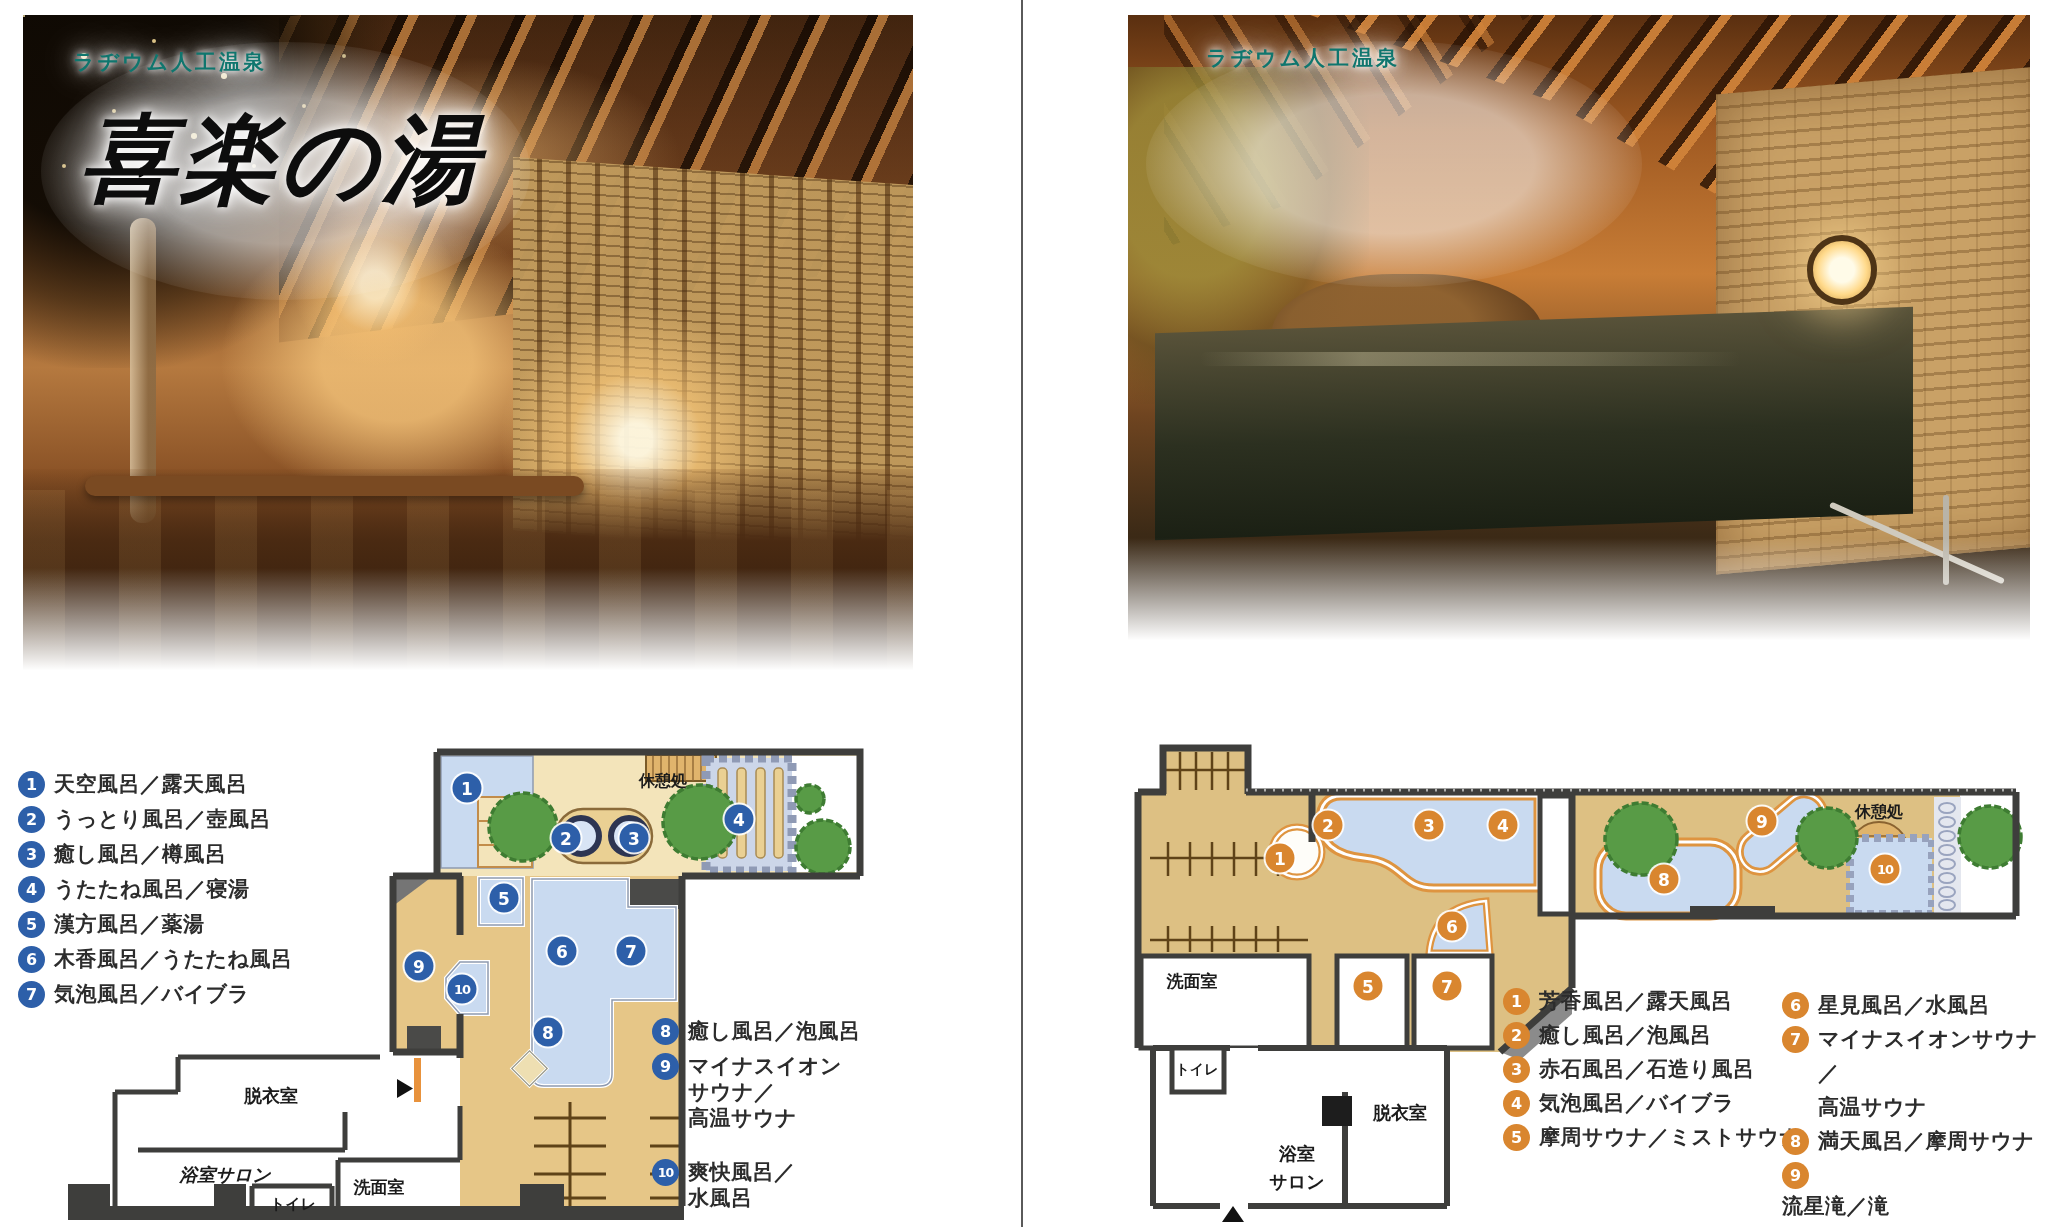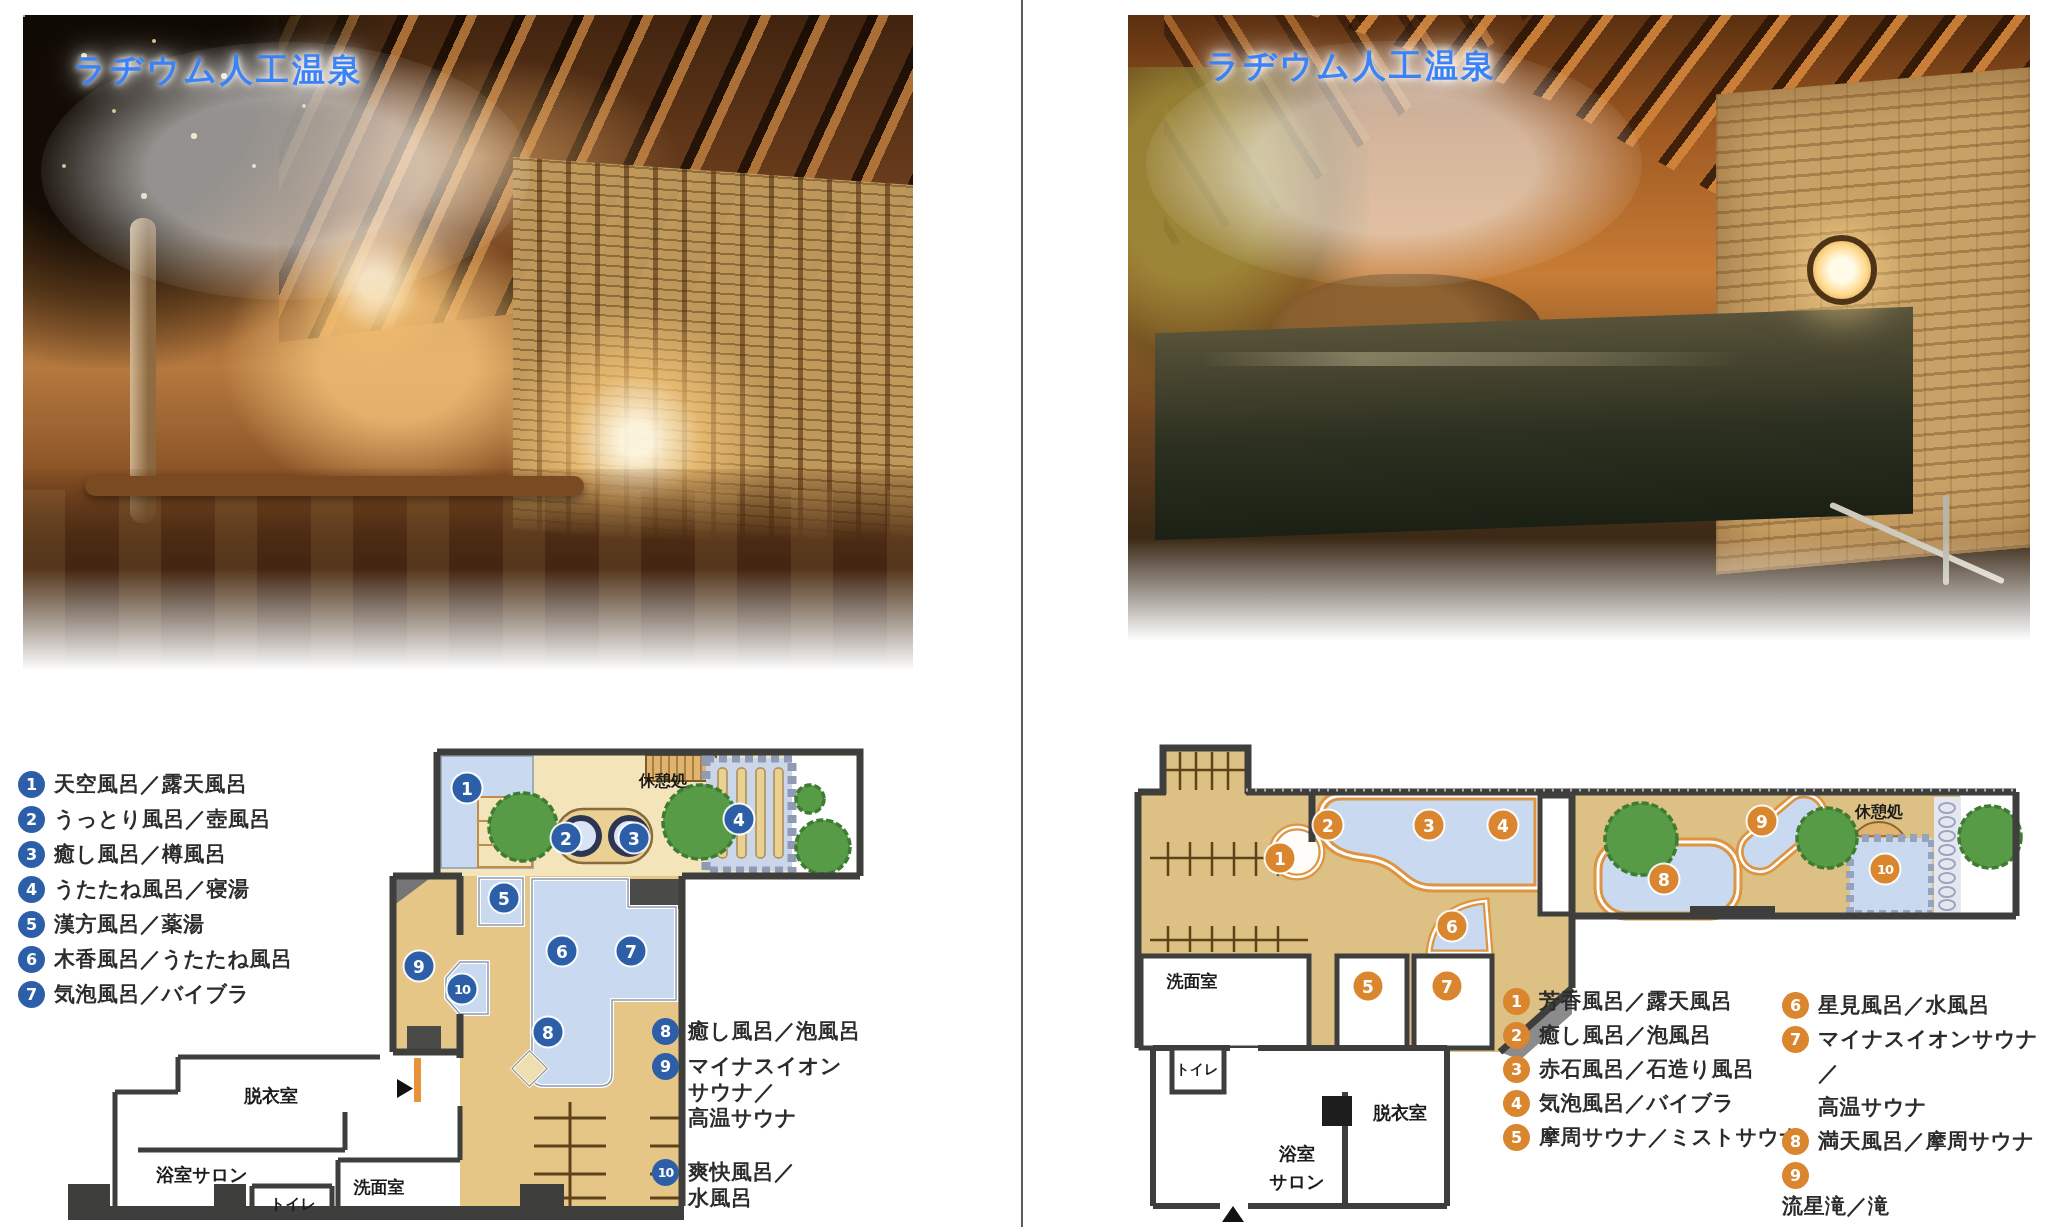--- a/index.html
+++ b/index.html
@@ -65,21 +65,21 @@
                repeating-linear-gradient(90deg,rgba(100,65,25,.18) 0 2px,transparent 2px 26px);}
   .portR{right:17%;top:34%;width:58px;height:58px;border-radius:50%;border:6px solid #4e3416;
     background:radial-gradient(circle,#fffbe8 0 30%,#ffd98a 60%,#c08a3a 100%);
     box-shadow:0 0 40px 12px rgba(255,220,150,.55);}
   .railR{right:2%;bottom:18%;width:190px;height:6px;background:#cfcabe;transform:rotate(24deg);border-radius:3px;}
   .railR2{right:9%;bottom:12%;width:6px;height:90px;background:#b9b4a8;border-radius:3px;}
   .fade{left:0;bottom:0;width:100%;height:125px;background:linear-gradient(180deg,rgba(255,255,255,0),#fff 82%);}
   .titleGlow{left:2%;top:4%;width:55%;height:38%;border-radius:50%;
     background:radial-gradient(ellipse,rgba(255,255,255,.55) 0 40%,transparent 75%);}
 
-  .photo-subtitle{position:absolute;font-size:33px;font-weight:700;color:#3b82f6;letter-spacing:3px;
+  .photo-subtitle{position:absolute;font-size:21px;font-weight:700;color:#0f766e;letter-spacing:3px;
     text-shadow:0 0 6px #fff,0 0 14px #fff,0 0 26px rgba(255,255,255,.95),0 0 40px rgba(255,255,255,.85);}
   .photo-title{position:absolute;font-family:"DejaVu Serif","Liberation Serif",serif;font-weight:700;
     font-size:96px;color:#0d0d0d;letter-spacing:4px;font-style:italic;
     text-shadow:0 0 10px #fff,0 0 22px rgba(255,255,255,.95),0 0 40px rgba(255,255,255,.85);}
   #subL{left:73px;top:48px;} #titleL{left:80px;top:96px;}
   #subR{left:1206px;top:44px;} #titleR{left:1200px;top:90px;}
 
   
   svg.plans{position:absolute;left:0;top:0;}
   .overlay{position:absolute;left:0;top:0;width:2047px;height:1227px;pointer-events:none;}
@@ -137,20 +137,21 @@
     <div class="waterR"></div>
     <div class="waterHl"></div>
     <div class="portR"></div>
     <div class="railR"></div>
     <div class="railR2"></div>
     <div class="titleGlow"></div>
     <div class="fade"></div>
   </div>
 
   <div class="photo-subtitle" id="subL">ラヂウム人工温泉</div>
+  <div class="photo-title" id="titleL">喜楽の湯</div>
   <div class="photo-subtitle" id="subR">ラヂウム人工温泉</div>
 
   <div class="divider"></div>
 
   <svg class="plans" width="2047" height="1227" viewBox="0 0 2047 1227">
 
     <g>
       <path d="M437,752 H860 V876 H437 Z" fill="#f3e4ba"></path>
       <rect x="792" y="756" width="66" height="116" fill="#ffffff"></rect>
       <rect x="441" y="756" width="92" height="112" fill="#c9daf0"></rect>
@@ -284,21 +285,21 @@
       <div class="plan-marker" style="left: 634px; top: 838px; background: rgb(45, 95, 169);">3</div>
       <div class="plan-marker" style="left: 739px; top: 819px; background: rgb(45, 95, 169);">4</div>
       <div class="plan-marker" style="left: 504px; top: 898px; background: rgb(45, 95, 169);">5</div>
       <div class="plan-marker" style="left: 562px; top: 951px; background: rgb(45, 95, 169);">6</div>
       <div class="plan-marker" style="left: 631px; top: 951px; background: rgb(45, 95, 169);">7</div>
       <div class="plan-marker" style="left: 548px; top: 1032px; background: rgb(45, 95, 169);">8</div>
       <div class="plan-marker" style="left: 419px; top: 966px; background: rgb(45, 95, 169);">9</div>
       <div class="plan-marker two" style="left: 462px; top: 989px; background: rgb(45, 95, 169);">10</div>
       <div class="room-label" style="left: 663px; top: 781px; font-size: 16px;">休憩処</div>
       <div class="room-label" style="left: 271px; top: 1096px; font-size: 18px;">脱衣室</div>
-      <div class="room-label" style="left: 202px; top: 1175px; font-size: 18px;">浴室サロン</div>
+      <div class="room-label" style="left: 225px; top: 1175px; font-size: 18px; font-style: italic;">浴室サロン</div>
       <div class="room-label" style="left: 293px; top: 1205px; font-size: 15px;">トイレ</div>
       <div class="room-label" style="left: 379px; top: 1187px; font-size: 17px;">洗面室</div>
       <div class="plan-marker" style="left: 1280px; top: 858px; background: rgb(217, 134, 47);">1</div>
       <div class="plan-marker" style="left: 1328px; top: 825px; background: rgb(217, 134, 47);">2</div>
       <div class="plan-marker" style="left: 1429px; top: 825px; background: rgb(217, 134, 47);">3</div>
       <div class="plan-marker" style="left: 1503px; top: 825px; background: rgb(217, 134, 47);">4</div>
       <div class="plan-marker" style="left: 1368px; top: 986px; background: rgb(217, 134, 47);">5</div>
       <div class="plan-marker" style="left: 1452px; top: 926px; background: rgb(217, 134, 47);">6</div>
       <div class="plan-marker" style="left: 1447px; top: 986px; background: rgb(217, 134, 47);">7</div>
       <div class="plan-marker" style="left: 1664px; top: 879px; background: rgb(217, 134, 47);">8</div>

